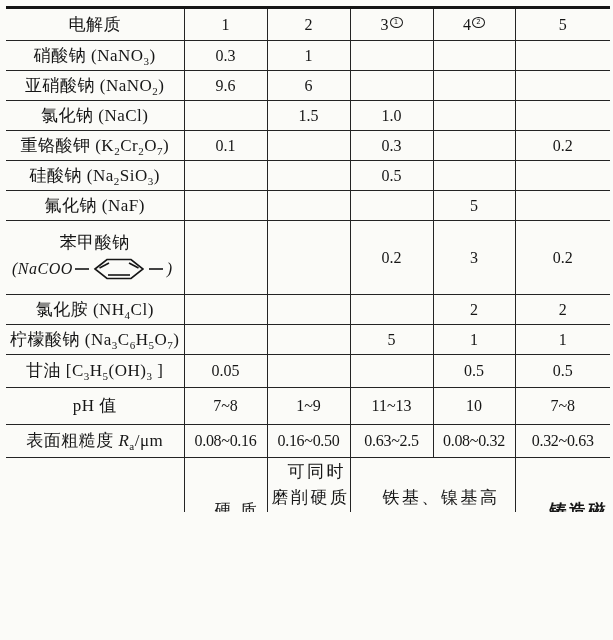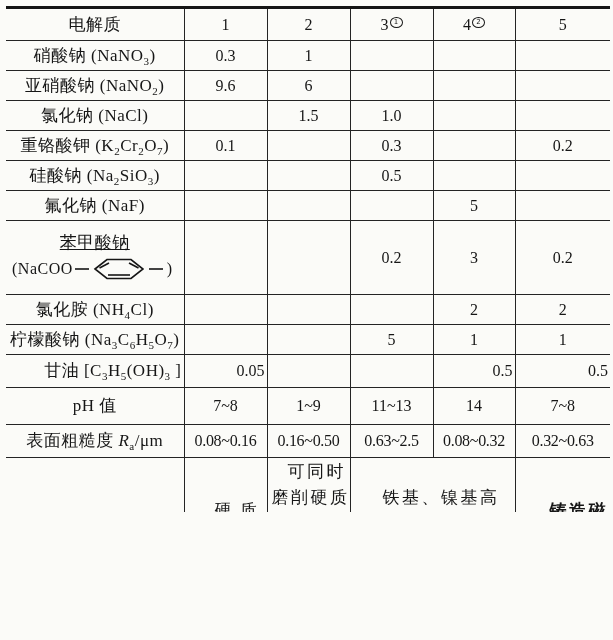--- a/index.html
+++ b/index.html
@@ -20,35 +20,35 @@
     border-top:1px solid #242424;border-bottom:1px solid #242424;
     border-left:1px solid #242424;border-right:1px solid #242424;
     padding:0 2px;text-align:center;vertical-align:middle;
     font-size:17px;line-height:1.25;overflow:visible;white-space:nowrap;
   }
   .tbl tr td:first-child{border-left:none;}
   .tbl tr td:last-child{border-right:none;}
   .r-head td{height:31px;}
   .r-std td{height:29px;}
   .r-benz td{height:73px;}
-  .r-gan td{height:32px;text-align:right;}
+  .r-gan td{height:32px;}
   .r-ph td{height:36px;}
   .r-rough td{height:32px;}
   .r-mat td{height:131px;}
   td.lbl{font-size:17px;letter-spacing:.5px;}
   td.num{font-size:16px;}
   td sub{font-size:11px;line-height:0;}
   .circ{
     display:inline-block;min-width:9px;height:9px;line-height:9px;
     border:1px solid #161616;border-radius:50%;
     font-size:7px;vertical-align:6px;margin-left:1px;padding:0 1px;
     font-family:"DejaVu Sans",sans-serif;
   }
-  .benz-name{display:block;text-align:center;margin-bottom:2px;text-decoration:underline;}
-  .benz-line{display:flex;align-items:center;justify-content:flex-start;padding-left:4px;font-size:16px;}
+  .benz-name{display:block;text-align:center;margin-bottom:2px;}
+  .benz-line{display:flex;align-items:center;justify-content:flex-start;padding-left:4px;font-size:16px;font-style:italic;}
   .benz-line svg{margin:0 1px;}
   .rough-val{font-size:15.5px;letter-spacing:-0.3px;}
   .mat{
     white-space:pre-line;text-align:left;font-size:17px;
     letter-spacing:2px;line-height:26px;
   }
   .mat-1{text-indent:22px;padding-left:8px;}
   .mat-2{text-indent:16px;padding-left:4px;letter-spacing:2.5px;}
   .mat-34{text-indent:24px;padding-left:8px;letter-spacing:2.5px;}
   .mat-5{text-indent:26px;padding-left:8px;letter-spacing:2.5px;font-weight:bold;}
@@ -184,21 +184,21 @@
     <td class="num"></td>
     <td class="num">0.5</td>
     <td class="num">0.5</td>
   </tr>
 
   <tr class="r-ph">
     <td class="lbl">pH 值</td>
     <td class="num">7~8</td>
     <td class="num">1~9</td>
     <td class="num">11~13</td>
-    <td class="num">14</td>
+    <td class="num">10</td>
     <td class="num">7~8</td>
   </tr>
 
   <tr class="r-rough">
     <td class="lbl">表面粗糙度 <i>R</i><sub>a</sub>/μm</td>
     <td class="num rough-val">0.08~0.16</td>
     <td class="num rough-val">0.16~0.50</td>
     <td class="num rough-val">0.63~2.5</td>
     <td class="num rough-val">0.08~0.32</td>
     <td class="num rough-val">0.32~0.63</td>

